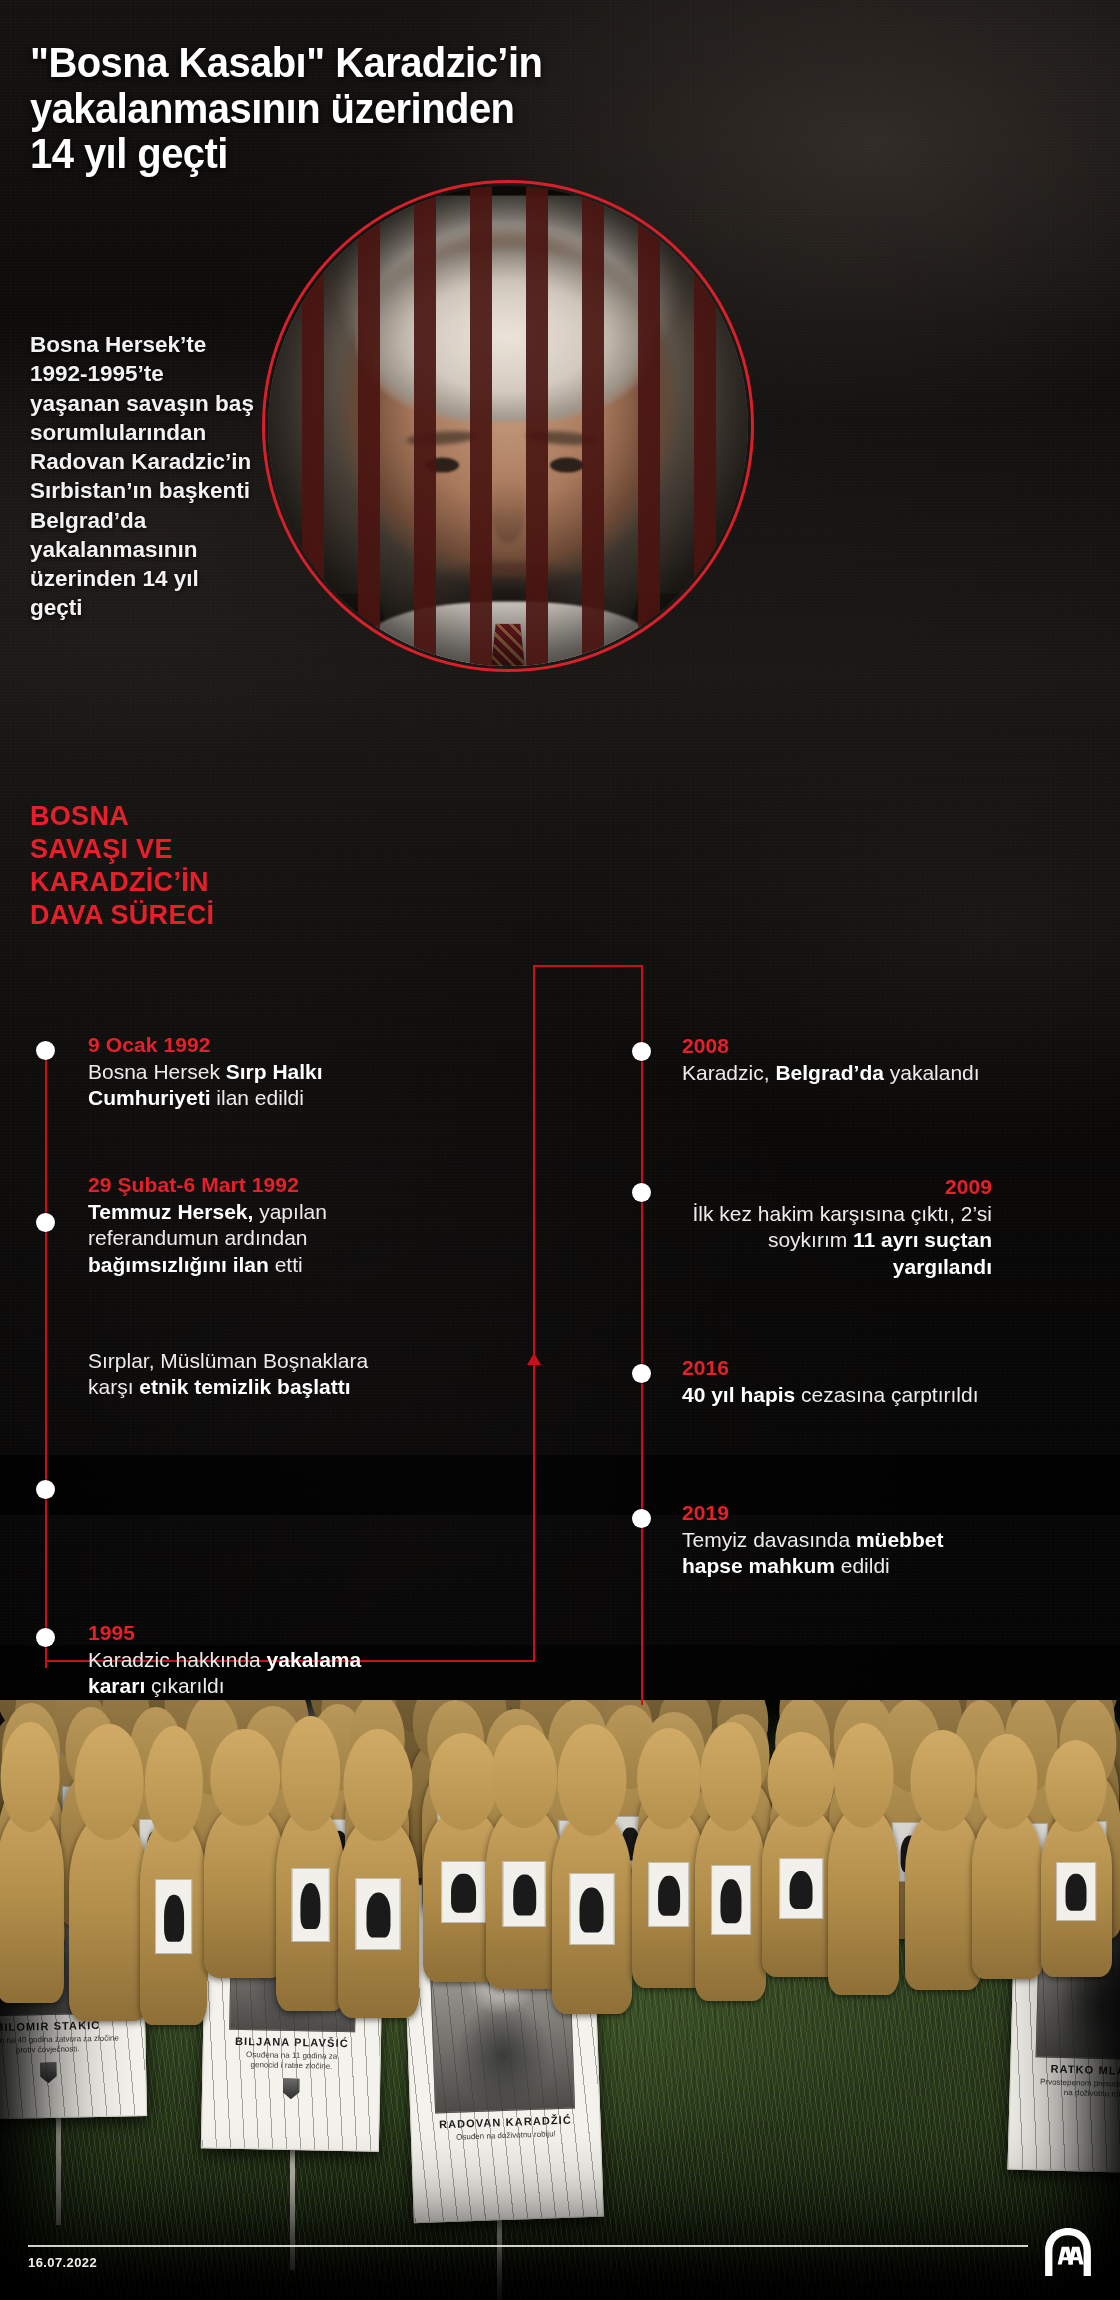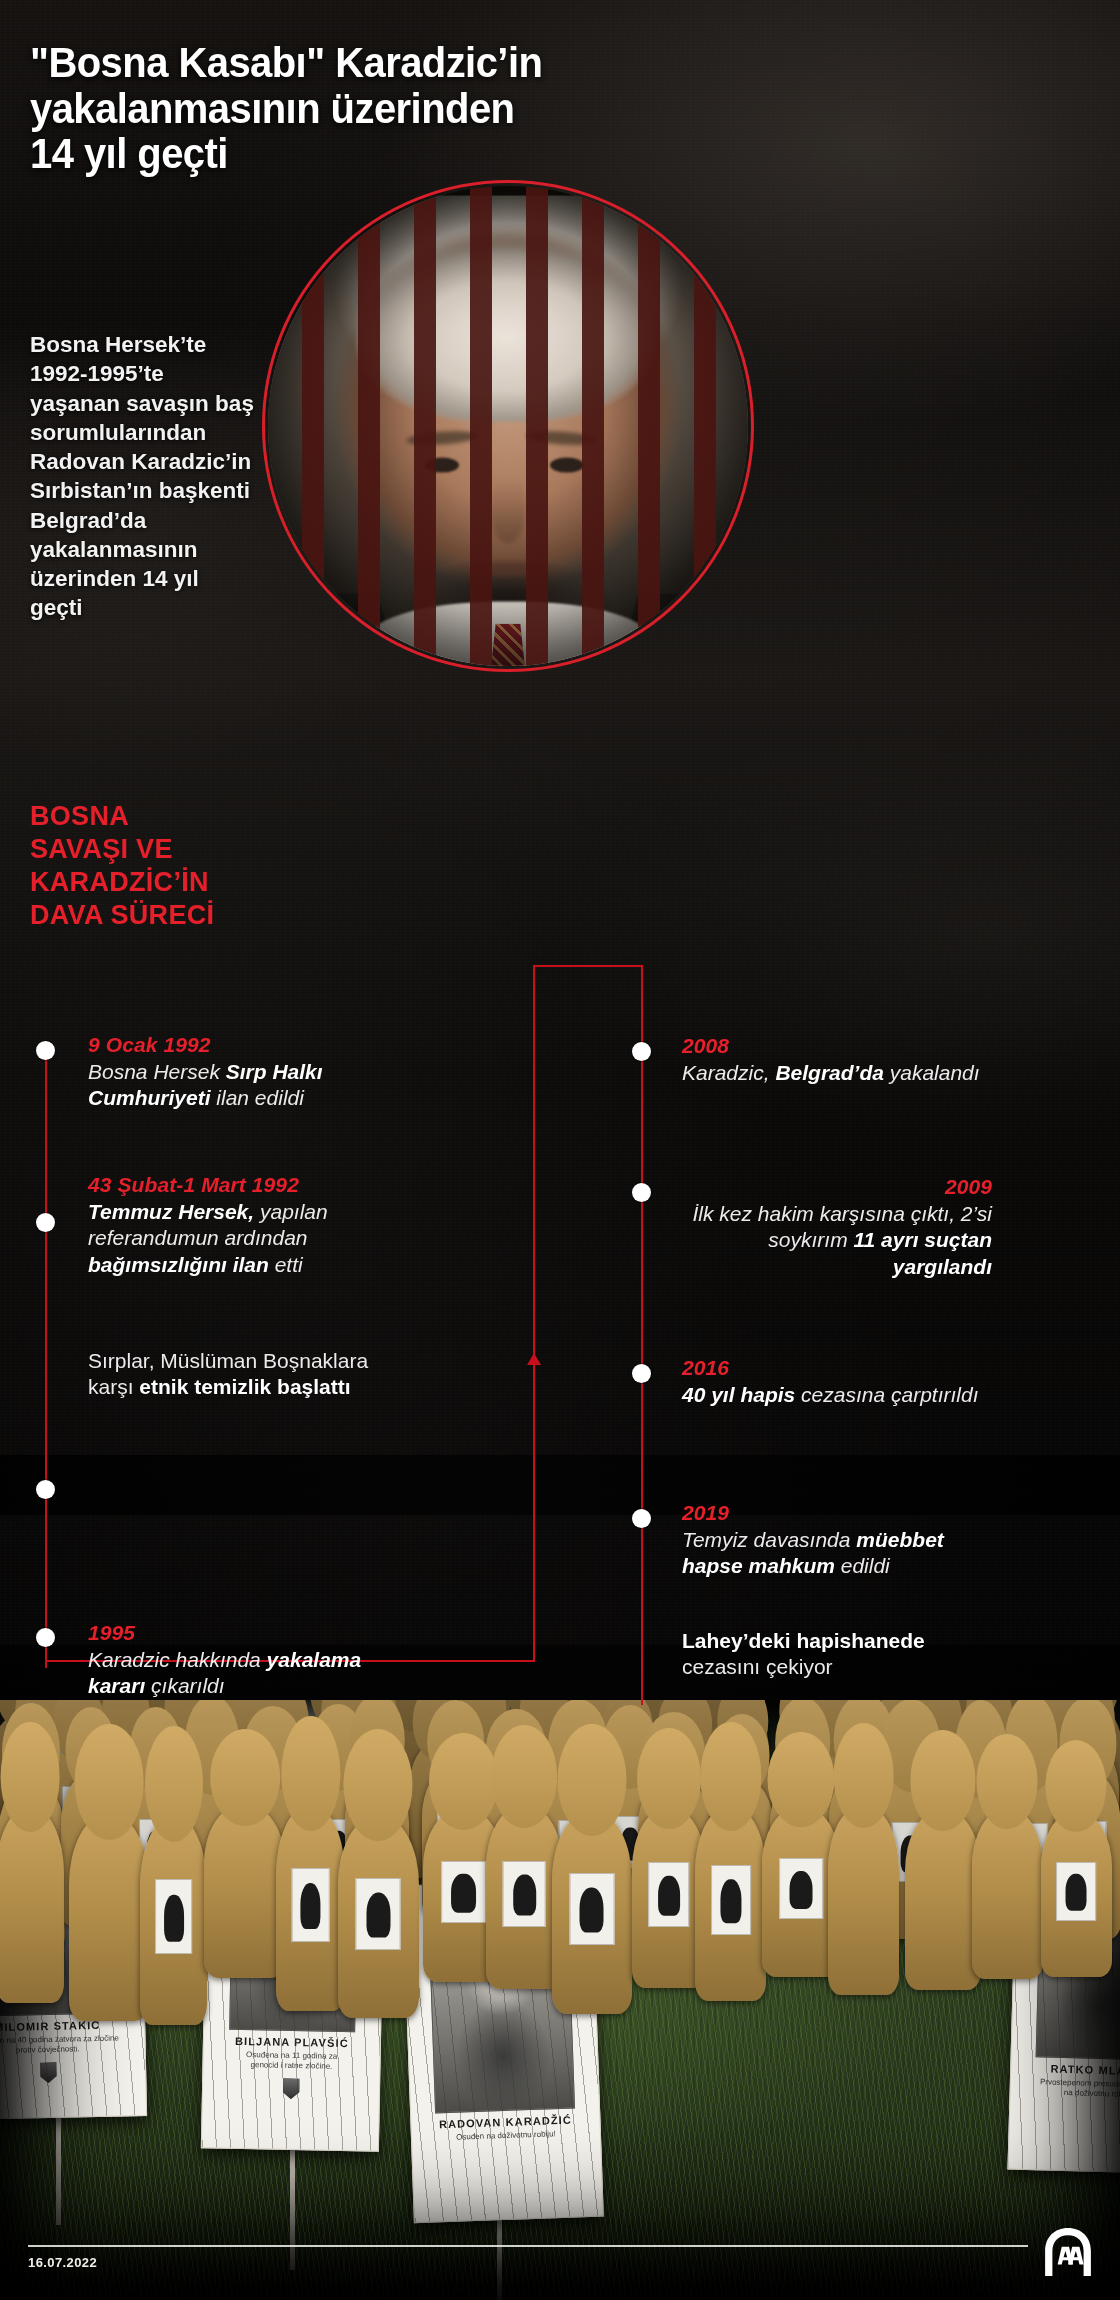--- a/index.html
+++ b/index.html
@@ -133,21 +133,21 @@
   .dot {
     position:absolute; width:19px; height:19px; border-radius:50%;
     background:#fff; box-shadow:0 0 0 1px rgba(0,0,0,.35);
   }
   .arrow-up {
     position:absolute; width:0; height:0;
     border-left:7px solid transparent; border-right:7px solid transparent;
     border-bottom:12px solid #c8101c;
   }
 
-  .entry { position:absolute; width:300px;font-style:italic; }
+  .entry { position:absolute; width:300px; }
   .entry .yr {
     color:#e5202b; font-weight:bold; font-size:21px; line-height:1.22;
     margin-bottom:1px; letter-spacing:.1px;
   }
   .entry .txt {
     color:#eceaea; font-size:21px; line-height:1.26; font-weight:normal;
   }
   .entry .txt b { font-weight:bold; color:#fff; }
   .plain { position:absolute; width:300px; }
   .plain .txt { color:#eceaea; font-size:21px; line-height:1.26; }
@@ -309,21 +309,21 @@
   <div class="dot" style="left:632px; top:1042px;"></div>
   <div class="dot" style="left:632px; top:1183px;"></div>
   <div class="dot" style="left:632px; top:1364px;"></div>
   <div class="dot" style="left:632px; top:1509px;"></div>
 
   <div class="entry" style="left:88px; top:1032px; width:290px;">
     <div class="yr">9 Ocak 1992</div>
     <div class="txt">Bosna Hersek <b>Sırp Halkı Cumhuriyeti</b> ilan edildi</div>
   </div>
   <div class="entry" style="left:88px; top:1172px; width:300px;">
-    <div class="yr">43 Şubat-1 Mart 1992</div>
+    <div class="yr">29 Şubat-6 Mart 1992</div>
     <div class="txt"><b>Temmuz Hersek,</b> yapılan referandumun ardından <b>bağımsızlığını ilan</b> etti</div>
   </div>
   <div class="plain" style="left:88px; top:1348px; width:300px;">
     <div class="txt">Sırplar, Müslüman Boşnaklara karşı <b>etnik temizlik başlattı</b></div>
   </div>
   <div class="entry" style="left:88px; top:1620px; width:300px;">
     <div class="yr">1995</div>
     <div class="txt">Karadzic hakkında <b>yakalama kararı</b> çıkarıldı</div>
   </div>
 
@@ -335,23 +335,20 @@
     <div class="yr">2009</div>
     <div class="txt">İlk kez hakim karşısına çıktı, 2’si soykırım <b>11 ayrı suçtan yargılandı</b></div>
   </div>
   <div class="entry" style="left:682px; top:1355px; width:300px;">
     <div class="yr">2016</div>
     <div class="txt"><b>40 yıl hapis</b> cezasına çarptırıldı</div>
   </div>
   <div class="entry" style="left:682px; top:1500px; width:310px;">
     <div class="yr">2019</div>
     <div class="txt">Temyiz davasında <b>müebbet hapse mahkum</b> edildi</div>
-  </div>
-  <div class="plain" style="left:682px; top:1628px; width:310px;">
-    <div class="txt"><b>Lahey’deki hapishanede</b> cezasını çekiyor</div>
   </div>
 </div>
 
 <div class="photo">
   <div class="grass"></div>
 
   <div id="crowd">
       <div class="fig" style="left: -6.76788px; top: 14.5711px; width: 52.5336px; height: 111.274px; z-index: 1; filter: brightness(0.5875);">
         <div class="tag"></div>
       </div>

